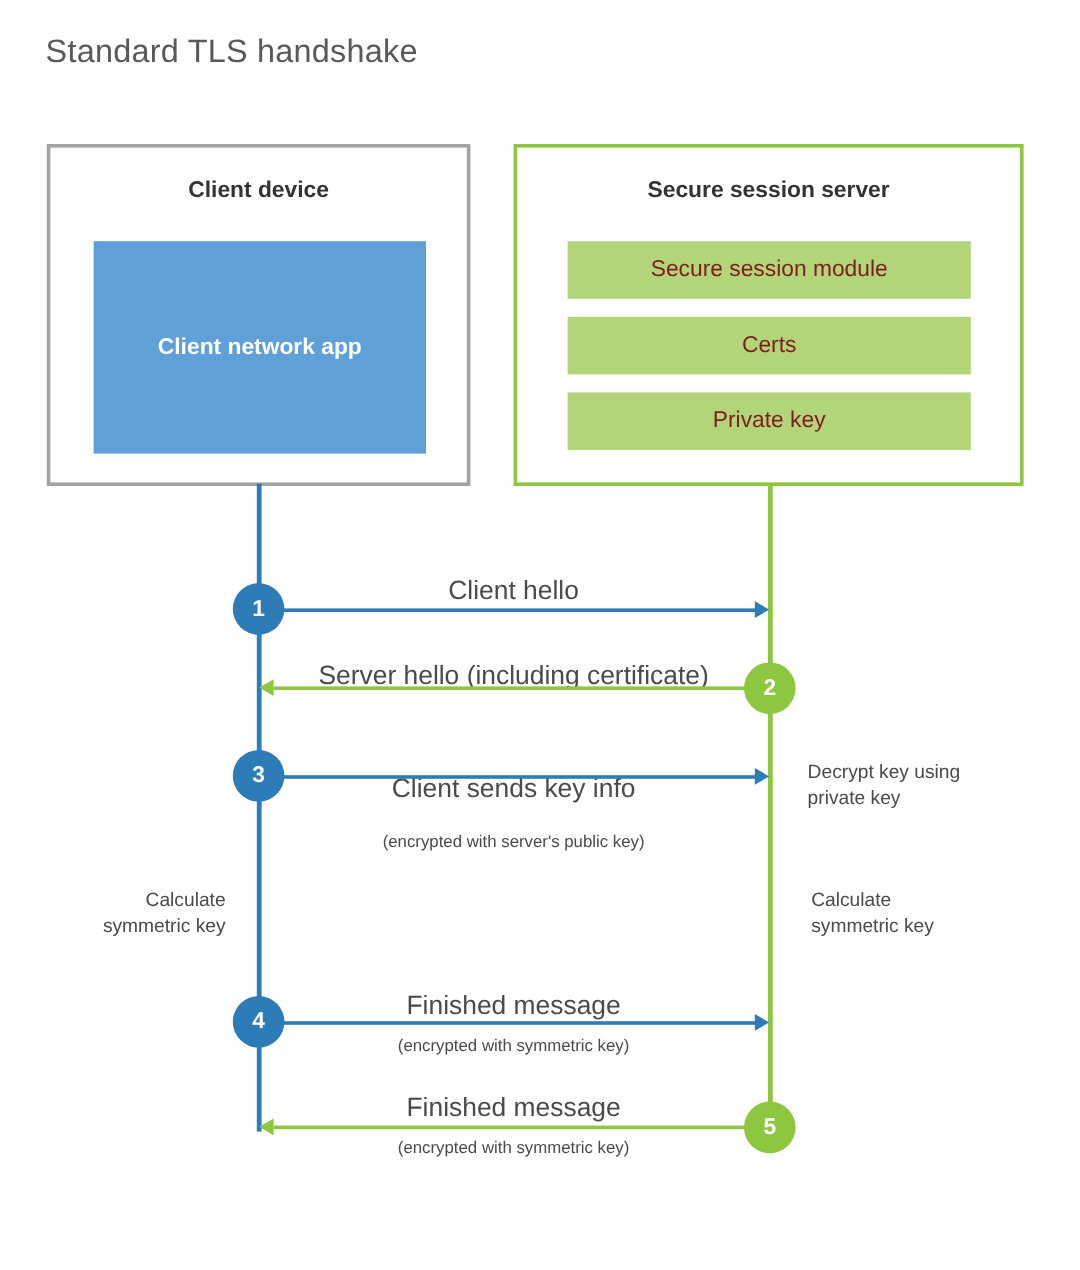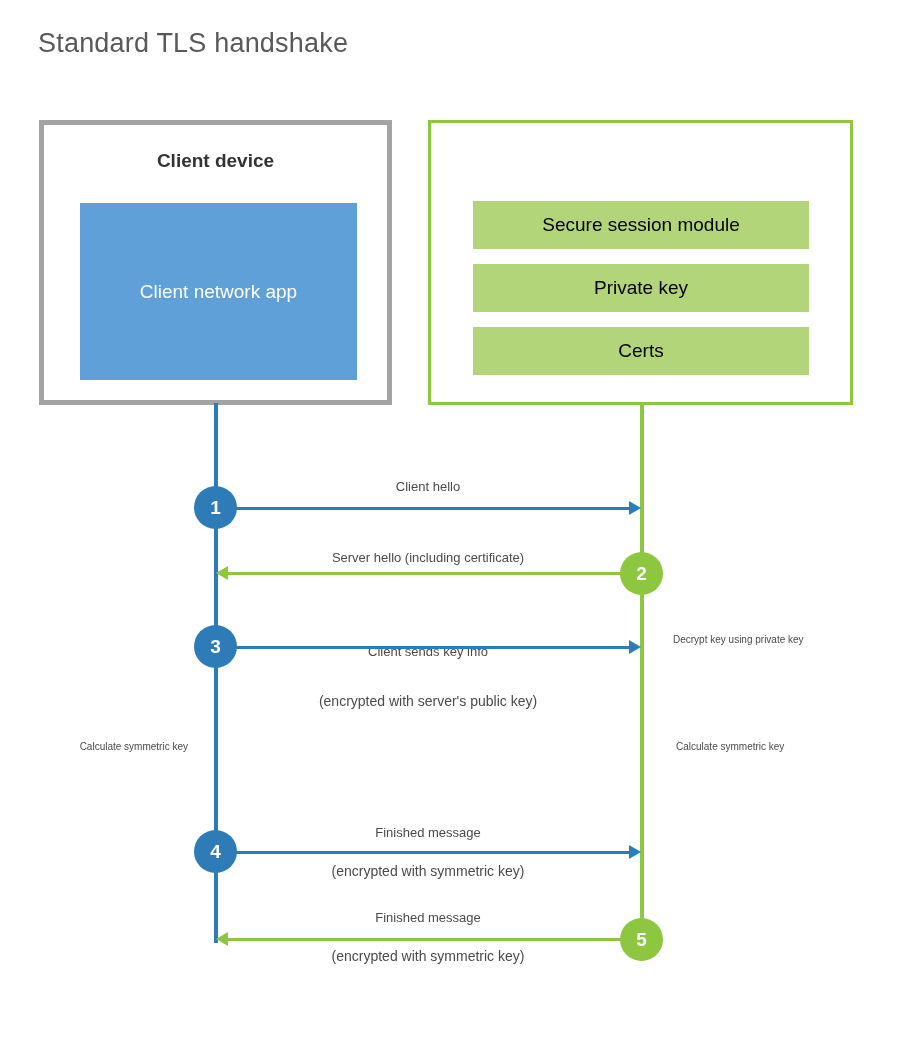--- a/index.html
+++ b/index.html
@@ -36,21 +36,21 @@
   .party-box {
     position: absolute;
     background: #ffffff;
     box-sizing: border-box;
   }
   #client-box {
     left: 39px;
     top: 120px;
     width: 353px;
     height: 285px;
-    border: 5px solid #a3a3a3;
+    border: 3px solid #a3a3a3;
   }
   #server-box {
     left: 428px;
     top: 120px;
     width: 425px;
     height: 285px;
     border: 3px solid #8dc63f;
   }
   .party-title {
     position: absolute;
@@ -73,31 +73,32 @@
     background: #5fa0d8;
     color: #ffffff;
     font-size: 19px;
     display: flex;
     align-items: center;
     justify-content: center;
     text-align: center;
     line-height: 1.35;
     padding: 0 10px;
     box-sizing: border-box;
+    font-weight: bold;
   }
   .server-stack {
     position: absolute;
     left: 42px;
     top: 78px;
     width: 336px;
   }
   .server-item {
     height: 48px;
     background: #b3d57a;
-    color: #000000;
+    color: #7f1d1d;
     font-size: 19px;
     display: flex;
     align-items: center;
     justify-content: center;
     margin-bottom: 15px;
   }
   .server-item:last-child { margin-bottom: 0; }
 
   
   .lifeline {
@@ -146,60 +147,61 @@
     height: 0;
     border-top: 7px solid transparent;
     border-bottom: 7px solid transparent;
   }
   .arrow-head.right.blue  { border-left: 12px solid #2d7cb8; }
   .arrow-head.left.green  { border-right: 12px solid #8dc63f; }
 
   
   .msg-label {
     position: absolute;
-    font-size: 13px;
+    font-size: 22px;
     color: #4a4a4a;
     text-align: center;
     white-space: nowrap;
   }
   .msg-sub {
     position: absolute;
     font-size: 14px;
     color: #4a4a4a;
     text-align: center;
     white-space: nowrap;
   }
 
   
   .note {
     position: absolute;
-    font-size: 10px;
+    font-size: 16px;
     color: #4a4a4a;
     line-height: 1.35;
   }
   .note.right-align { text-align: right; }
   .note.left-align  { text-align: left; }
 </style>
 </head>
 <body>
 
 <div id="diagram">
 
   <div class="title">Standard TLS handshake</div>
 
   <div id="client-box" class="party-box">
     <div class="party-title">Client device</div>
     <div class="client-app">Client network app</div>
   </div>
 
   <div id="server-box" class="party-box">
+    <div class="party-title">Secure session server</div>
     <div class="server-stack">
       <div class="server-item">Secure session module</div>
+      <div class="server-item">Certs</div>
       <div class="server-item">Private key</div>
-      <div class="server-item">Certs</div>
     </div>
   </div>
 
   <div id="client-lifeline" class="lifeline"></div>
   <div id="server-lifeline" class="lifeline"></div>
 
   <div class="msg-label" style="left:216px; top:479px; width:424px;">Client hello</div>
   <div class="arrow-line blue" style="left:216px; top:507px; width:414px;"></div>
   <div class="arrow-head right blue" style="left:629px; top:501px;"></div>
   <div class="step-circle blue" style="top:486px;">1</div>

